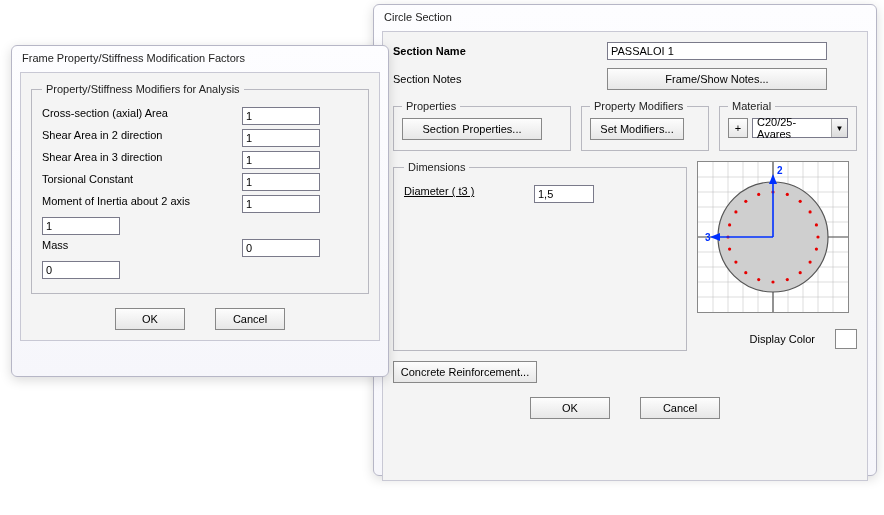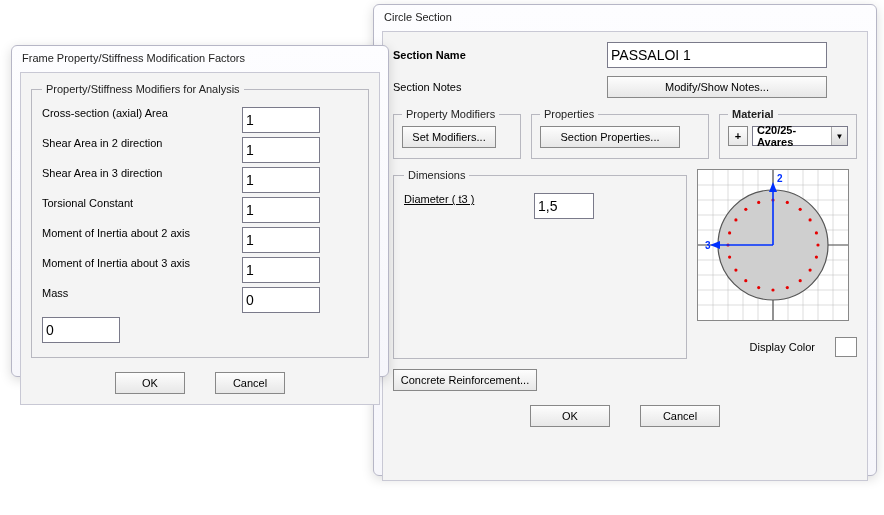--- a/index.html
+++ b/index.html
@@ -47,22 +47,22 @@
     align-items: flex-start;
     margin: 4px 0;
   }
   .row label {
     flex: 0 0 200px;
   }
   input[type=text] {
     height: 18px;
     border: 1px solid #7a7a8a;
     background: #fff;
-    font-size: 14px;
-    padding: 12px 3px;
+    font-size: 11px;
+    padding: 0 3px;
     box-sizing: border-box;
   }
   .btn {
     height: 22px;
     border: 1px solid #888;
     background: linear-gradient(#fdfdfd,#e7e7e7);
     font-size: 11px;
     padding: 0 10px;
     cursor: default;
     box-sizing: border-box;
@@ -139,33 +139,33 @@
   <div class="titlebar">Circle Section</div>
   <div class="client" style="height:428px;">
 
     <div class="cs-row">
       <div class="lbl section-name-label">Section Name</div>
       <input type="text" style="width: 220px;" value="PASSALOI 1">
     </div>
 
     <div class="cs-row">
       <div class="lbl">Section Notes</div>
-      <button class="btn" style="width:220px;">Modify/Show Notes...</button>
+      <button class="btn" style="width:220px;">Frame/Show Notes...</button>
     </div>
 
     <div class="props-row" style="margin-top:10px;">
+      <fieldset style="width:160px;">
+        <legend>Properties</legend>
+        <button class="btn" style="width:140px;">Section Properties...</button>
+      </fieldset>
       <fieldset style="width:110px;">
         <legend>Property Modifiers</legend>
         <button class="btn" style="width:94px;">Set Modifiers...</button>
       </fieldset>
-      <fieldset style="width:160px;">
-        <legend>Properties</legend>
-        <button class="btn" style="width:140px;">Section Properties...</button>
-      </fieldset>
-      <fieldset style="flex:1;font-weight:bold;">
+      <fieldset style="flex:1;">
         <legend>Material</legend>
         <div style="display:flex;align-items:center;gap:4px;">
           <div class="plusbtn">+</div>
           <div class="combo" style="flex:1;">
             <span>C20/25-Avares</span>
             <div class="arrow">▼</div>
           </div>
         </div>
       </fieldset>
     </div>
@@ -280,21 +280,20 @@
       </div>
       <div class="row">
         <label>Torsional Constant</label>
         <input type="text" style="width: 78px;" value="1">
       </div>
       <div class="row">
         <label>Moment of Inertia about 2 axis</label>
         <input type="text" style="width: 78px;" value="1">
       </div>
       <div class="row">
-        <label>Moment of Inertia about 3 axis</label>
         <input type="text" style="width: 78px;" value="1">
       </div>
       <div class="row">
         <label>Mass</label>
         <input type="text" style="width: 78px;" value="0">
       </div>
       <div class="row">
         <input type="text" style="width: 78px;" value="0">
       </div>
     </fieldset>

